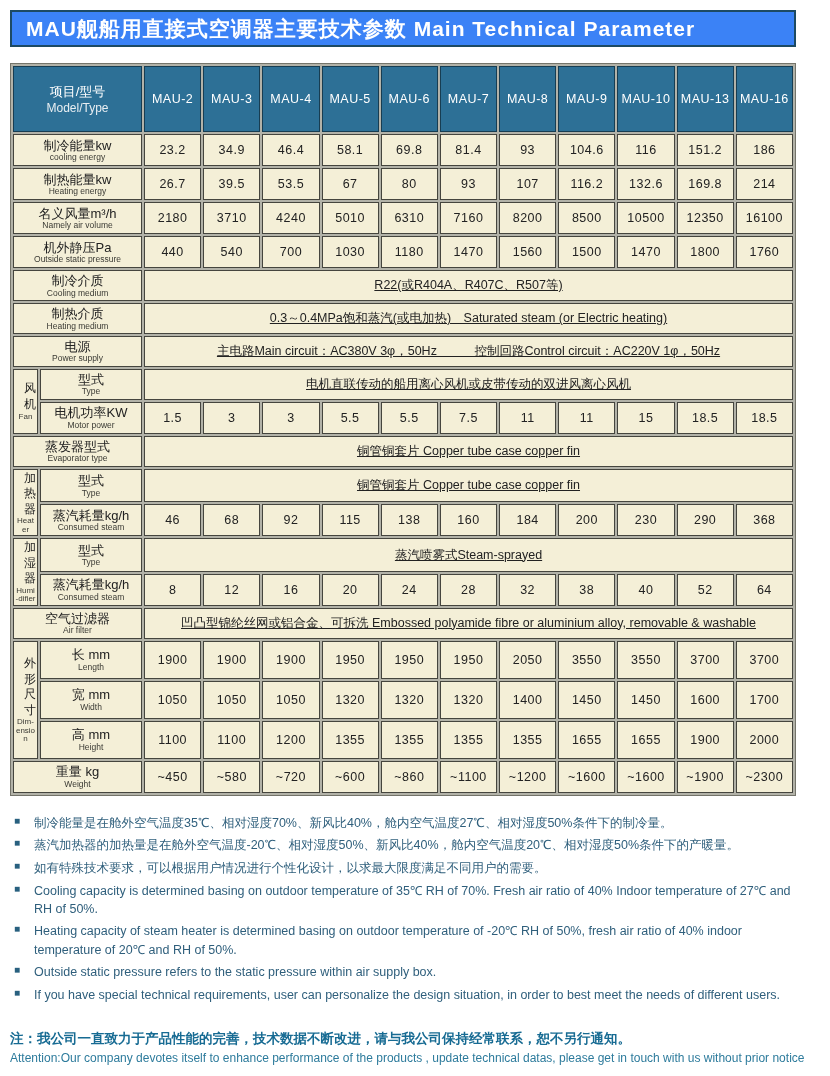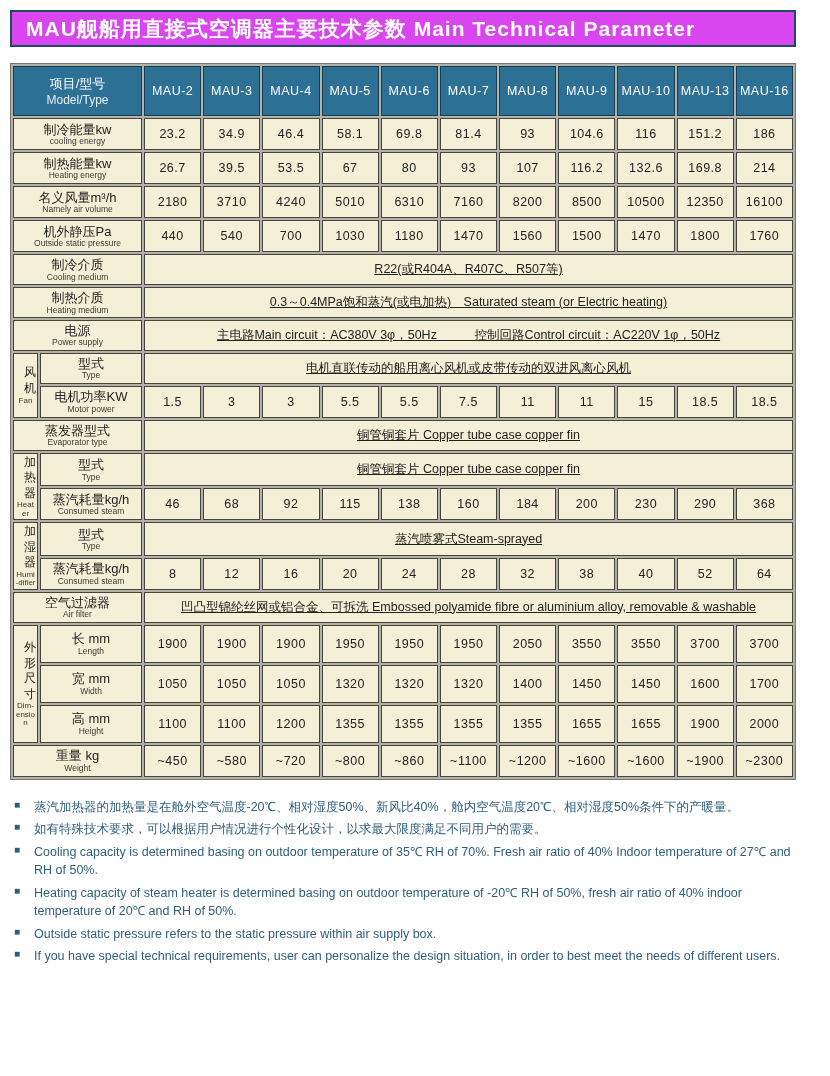--- a/index.html
+++ b/index.html
@@ -8,21 +8,21 @@
     background: #ffffff;
     font-family: "Liberation Sans", sans-serif;
     color: #222;
     padding: 10px 0 0 10px;
   }
   .page { width: 810px; }
 
   
   .title-bar {
     width: 786px; height: 37px;
-    background: #d946ef;
+    background: #3b82f6;
     border: 2px solid #1d4a63;
     color: #ffffff;
     font-size: 21px; font-weight: bold;
     letter-spacing: 1px;
     display: flex; align-items: center;
     padding-left: 14px;
     margin-bottom: 16px;
   }
 
   
@@ -41,21 +41,21 @@
     border: 1px solid #45453e;
     text-align: center;
     vertical-align: middle;
     padding: 2px 1px;
   }
   td.head {
     background: #2d7096;
     border: 1px solid #173d52;
     color: #fff;
     font-size: 12.5px;
-    height: 50px;
+    height: 66px;
     text-align: center;
   }
   td.corner .zh { color:#fff; font-size: 13px; }
   td.corner .en { color:#e8eef2; font-size: 12px; }
   .lbl .zh { font-size: 13px; line-height: 1.2; }
   .lbl .en { font-size: 8.5px; color:#3a3a34; line-height: 1.1; }
   td.val { font-size: 12.5px; height: 32px; letter-spacing: 0.5px; }
   td.spanv { font-size: 12.5px; text-decoration: underline; }
   td.grp { padding: 1px; }
   .grp .zh { font-size: 12px; line-height: 1.3; word-break: break-all; text-align: right; }
@@ -392,35 +392,40 @@
         </tr>
 
     <tr>
       <td class="lbl" colspan="2">
         <div class="zh">重量 kg</div>
         <div class="en">Weight</div>
       </td>
     <td class="val">~450</td>
           <td class="val">~580</td>
           <td class="val">~720</td>
-          <td class="val">~800</td>
+          <td class="val">~600</td>
           <td class="val">~860</td>
           <td class="val">~1100</td>
           <td class="val">~1200</td>
           <td class="val">~1600</td>
           <td class="val">~1600</td>
           <td class="val">~1900</td>
           <td class="val">~2300</td>
         </tr>
   </tbody>
     </table>
 
   <ul class="notes">
+      <li class="note">制冷能量是在舱外空气温度35℃、相对湿度70%、新风比40%，舱内空气温度27℃、相对湿度50%条件下的制冷量。</li>
       <li class="note">蒸汽加热器的加热量是在舱外空气温度-20℃、相对湿度50%、新风比40%，舱内空气温度20℃、相对湿度50%条件下的产暖量。</li>
       <li class="note">如有特殊技术要求，可以根据用户情况进行个性化设计，以求最大限度满足不同用户的需要。</li>
       <li class="note">Cooling capacity is determined basing on outdoor temperature of 35℃ RH of 70%. Fresh air ratio of 40% Indoor temperature of 27℃ and RH of 50%.</li>
       <li class="note">Heating capacity of steam heater is determined basing on outdoor temperature of -20℃ RH of 50%, fresh air ratio of 40% indoor temperature of 20℃ and RH of 50%.</li>
       <li class="note">Outside static pressure refers to the static pressure within air supply box.</li>
       <li class="note">If you have special technical requirements, user can personalize the design situation, in order to best meet the needs of different users.</li>
     </ul>
 
+  <div class="attention">
+    <div class="zh">注：我公司一直致力于产品性能的完善，技术数据不断改进，请与我公司保持经常联系，恕不另行通知。</div>
+    <div class="en">Attention:Our company devotes itself to enhance performance of the products , update technical datas, please get in touch with us without prior notice</div>
+  </div>
 
 </div>
 
 </body></html>

